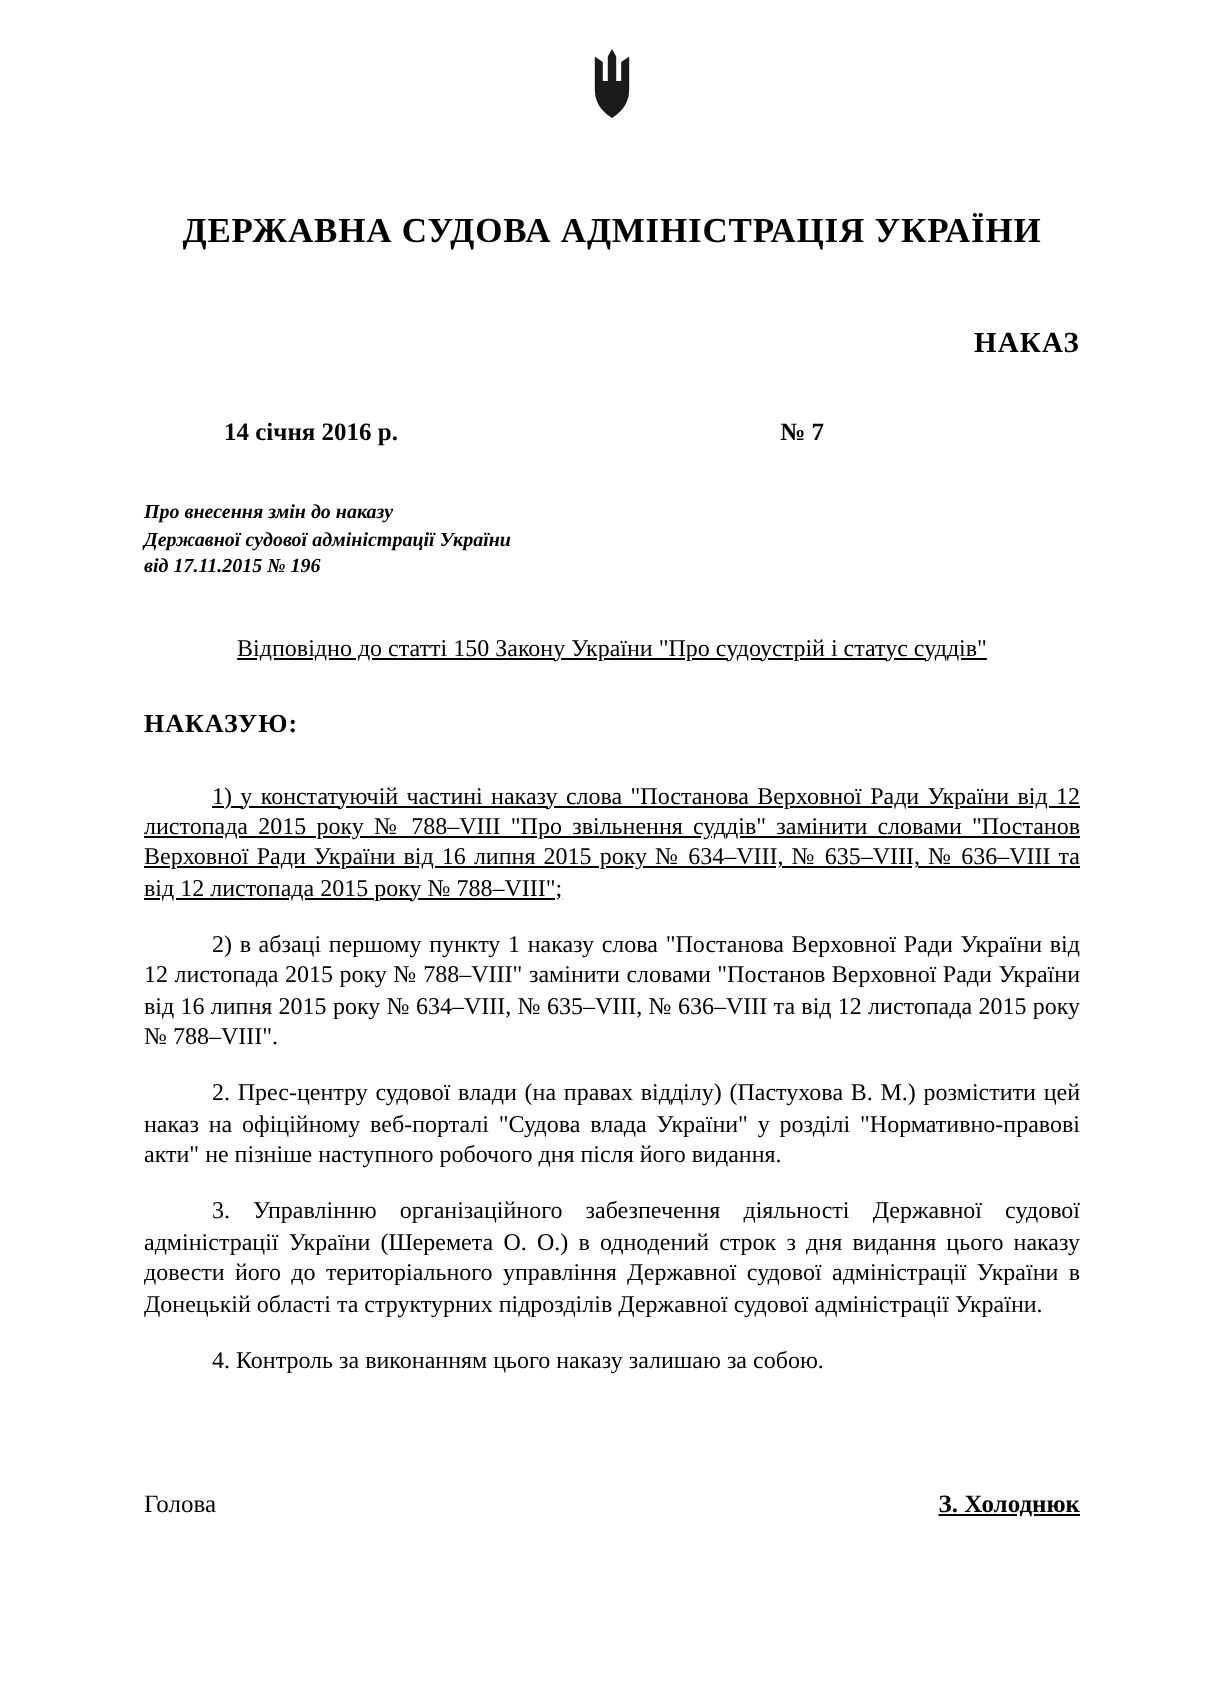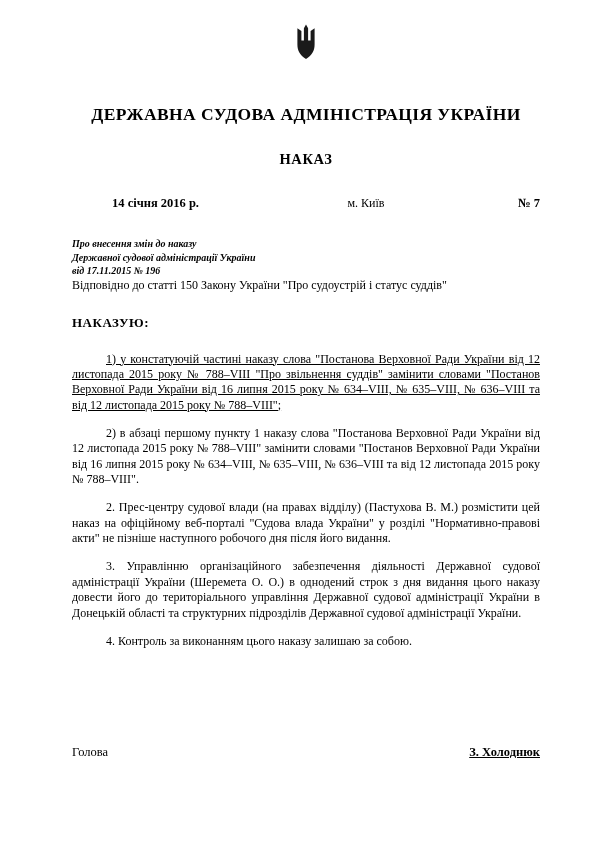--- a/index.html
+++ b/index.html
@@ -34,25 +34,25 @@
   }
   .org-title {
     text-align: center;
     font-size: 17.5px;
     font-weight: bold;
     letter-spacing: 0.4px;
     margin-top: 28px;
     white-space: nowrap;
   }
   .doc-type {
-    text-align: center;
+    text-align: right;
     font-size: 14.5px;
     font-weight: bold;
     letter-spacing: 0.6px;
-    margin-top: 26px;
+    margin-top: 38px;
   }
   .meta-row {
     display: flex;
     align-items: baseline;
     margin-top: 28px;
     font-size: 12.5px;
     font-weight: bold;
     margin-left: 40px;
   }
   .meta-date {
@@ -73,22 +73,24 @@
   }
   .subject {
     margin-top: 26px;
     font-size: 10px;
     font-weight: bold;
     font-style: italic;
     line-height: 1.35;
     width: 300px;
   }
   .preamble {
-    text-align: left;
+    margin-top: 26px;
+    text-align: center;
     font-size: 12px;
+    text-decoration: underline;
   }
   .order-word {
     margin-top: 22px;
     font-size: 13px;
     font-weight: bold;
     letter-spacing: 0.5px;
   }
   p.body-par {
     margin: 0;
     margin-top: 13px;
@@ -140,21 +142,20 @@
       </svg>
     </span>
   </div>
 
   <div class="org-title">ДЕРЖАВНА СУДОВА АДМІНІСТРАЦІЯ УКРАЇНИ</div>
 
   <div class="doc-type">НАКАЗ</div>
 
   <div class="meta-row">
     <div class="meta-date">14 січня 2016 р.</div>
-    <div class="meta-city">м. Київ</div>
     <div class="meta-number">№ 7</div>
   </div>
 
   <div class="subject">
     <div>Про внесення змін до наказу</div>
     <div>Державної судової адміністрації України</div>
     <div>від 17.11.2015 № 196</div>
   </div>
 
   <div class="preamble">Відповідно до статті 150 Закону України "Про судоустрій і статус суддів"</div>

